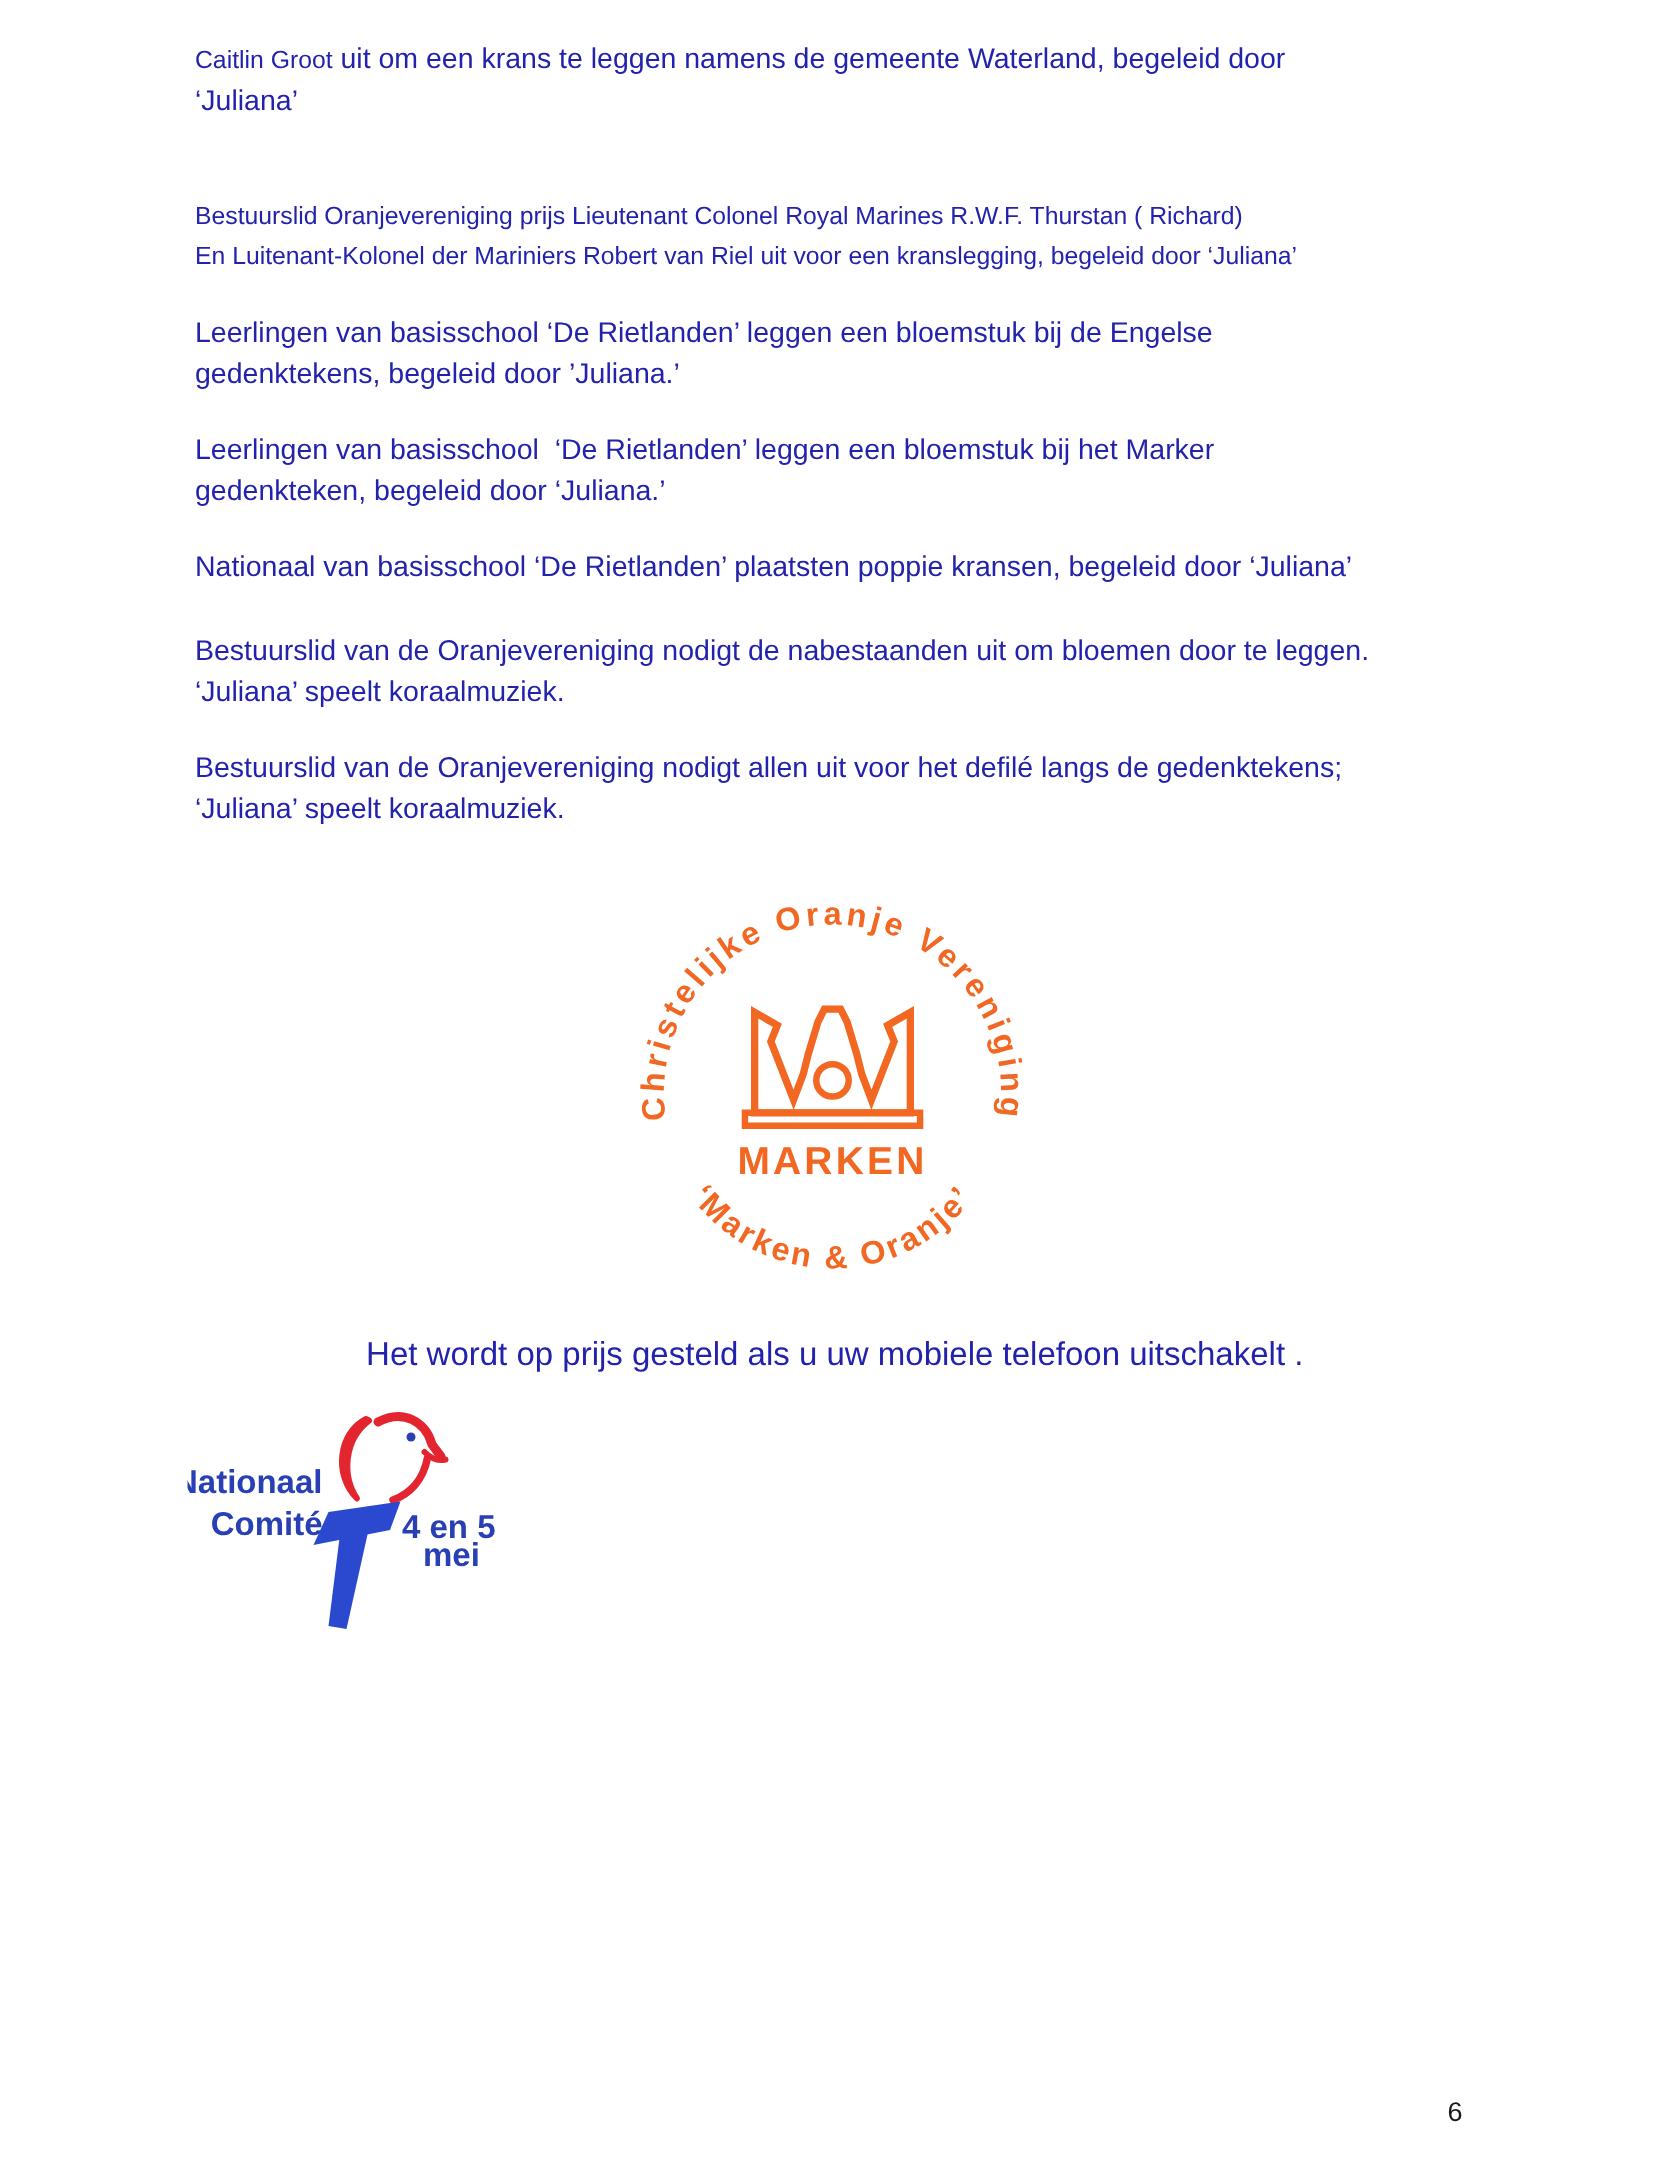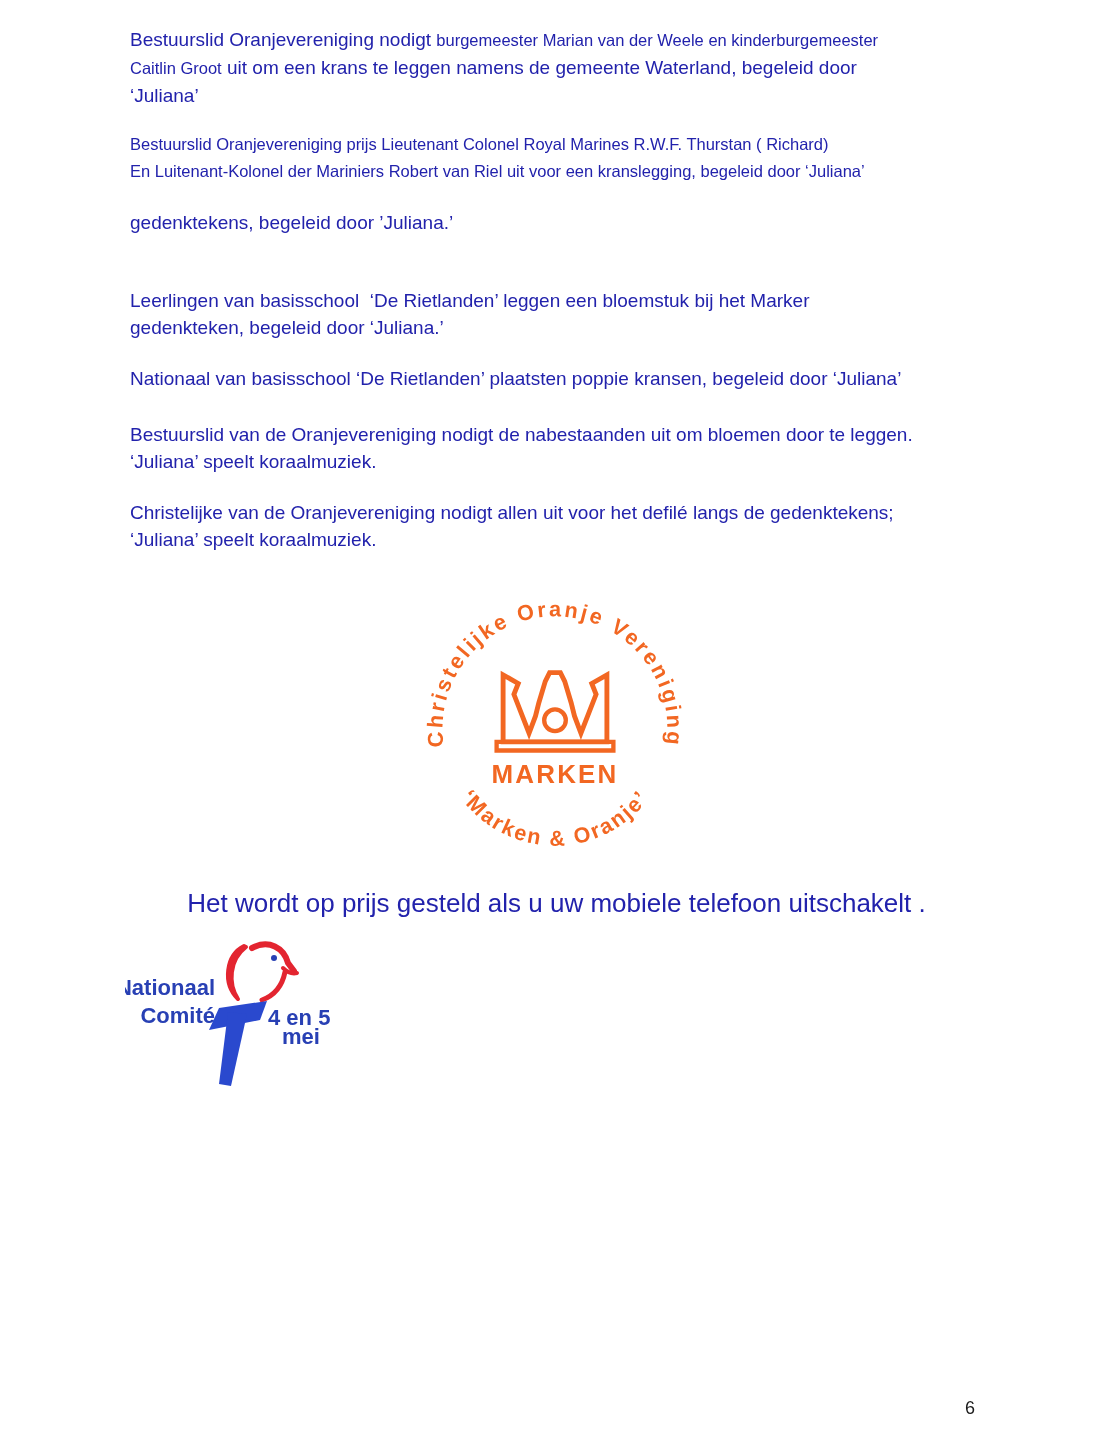--- a/index.html
+++ b/index.html
@@ -22,71 +22,71 @@
   .para .line { line-height: 27px; }
   .big   { font-size: 19px; }
   .small { font-size: 16.5px; }
   .phone-notice {
     position: absolute;
     top: 888px;
     left: 0;
     width: 100%;
     text-align: center;
     color: #2222AC;
-    font-size: 26px;
+    font-size: 22px;
     line-height: 30px;
   }
   .cov-logo { position: absolute; left: 425px; top: 597px; }
   .cov-logo text { font-family: "Liberation Sans", sans-serif; }
   .nc-logo { position: absolute; left: 125px; top: 938px; }
   .nc-logo text { font-family: "Liberation Sans", sans-serif; }
   .page-number {
     position: absolute;
     top: 1398px;
     right: 138px;
     color: #1a1a1a;
     font-size: 18px;
   }
 </style>
 </head>
 <body>
 
 <div class="page">
 
   <div class="para" style="top:26px">
-    <div class="line"><span class="big">Bestuurslid Oranjevereniging nodigt </span><span class="small">burgemeester Marian van der Weele en kinderburgemeester</span></div>
     <div class="line"><span class="small">Caitlin Groot</span><span class="big"> uit om een krans te leggen namens de gemeente Waterland, begeleid door</span></div>
     <div class="line big">‘Juliana’</div>
   </div>
 
   <div class="para" style="top:131px">
     <div class="line small">Bestuurslid Oranjevereniging prijs Lieutenant Colonel Royal Marines R.W.F. Thurstan ( Richard)</div>
     <div class="line small">En Luitenant-Kolonel der Mariniers Robert van Riel uit voor een kranslegging, begeleid door ‘Juliana’</div>
   </div>
 
   <div class="para" style="top:209px">
+    <div class="line big">Leerlingen van basisschool ‘De Rietlanden’ leggen een bloemstuk bij de Engelse</div>
     <div class="line big">gedenktekens, begeleid door ’Juliana.’</div>
   </div>
 
   <div class="para" style="top:287px">
     <div class="line big">Leerlingen van basisschool&nbsp; ‘De Rietlanden’ leggen een bloemstuk bij het Marker</div>
     <div class="line big">gedenkteken, begeleid door ‘Juliana.’</div>
   </div>
 
   <div class="para" style="top:365px">
     <div class="line big">Nationaal van basisschool ‘De Rietlanden’ plaatsten poppie kransen, begeleid door ‘Juliana’</div>
   </div>
 
   <div class="para" style="top:421px">
     <div class="line big">Bestuurslid van de Oranjevereniging nodigt de nabestaanden uit om bloemen door te leggen.</div>
     <div class="line big">‘Juliana’ speelt koraalmuziek.</div>
   </div>
 
   <div class="para" style="top:499px">
-    <div class="line big">Christelijke van de Oranjevereniging nodigt allen uit voor het defilé langs de gedenktekens;</div>
+    <div class="line big">Bestuurslid van de Oranjevereniging nodigt allen uit voor het defilé langs de gedenktekens;</div>
     <div class="line big">‘Juliana’ speelt koraalmuziek.</div>
   </div>
 
   <svg class="cov-logo" width="260" height="253" viewBox="0 0 240 234">
     <defs>
       <path id="covArcTop" d="M 25.8,166 A 104,104 0 1 1 214.2,166" fill="none"></path>
       <path id="covArcBottom" d="M 12,122 A 108,108 0 0 0 228,122" fill="none"></path>
     </defs>
 
     <text font-size="20" font-weight="bold" fill="#F26722" letter-spacing="2.5">

